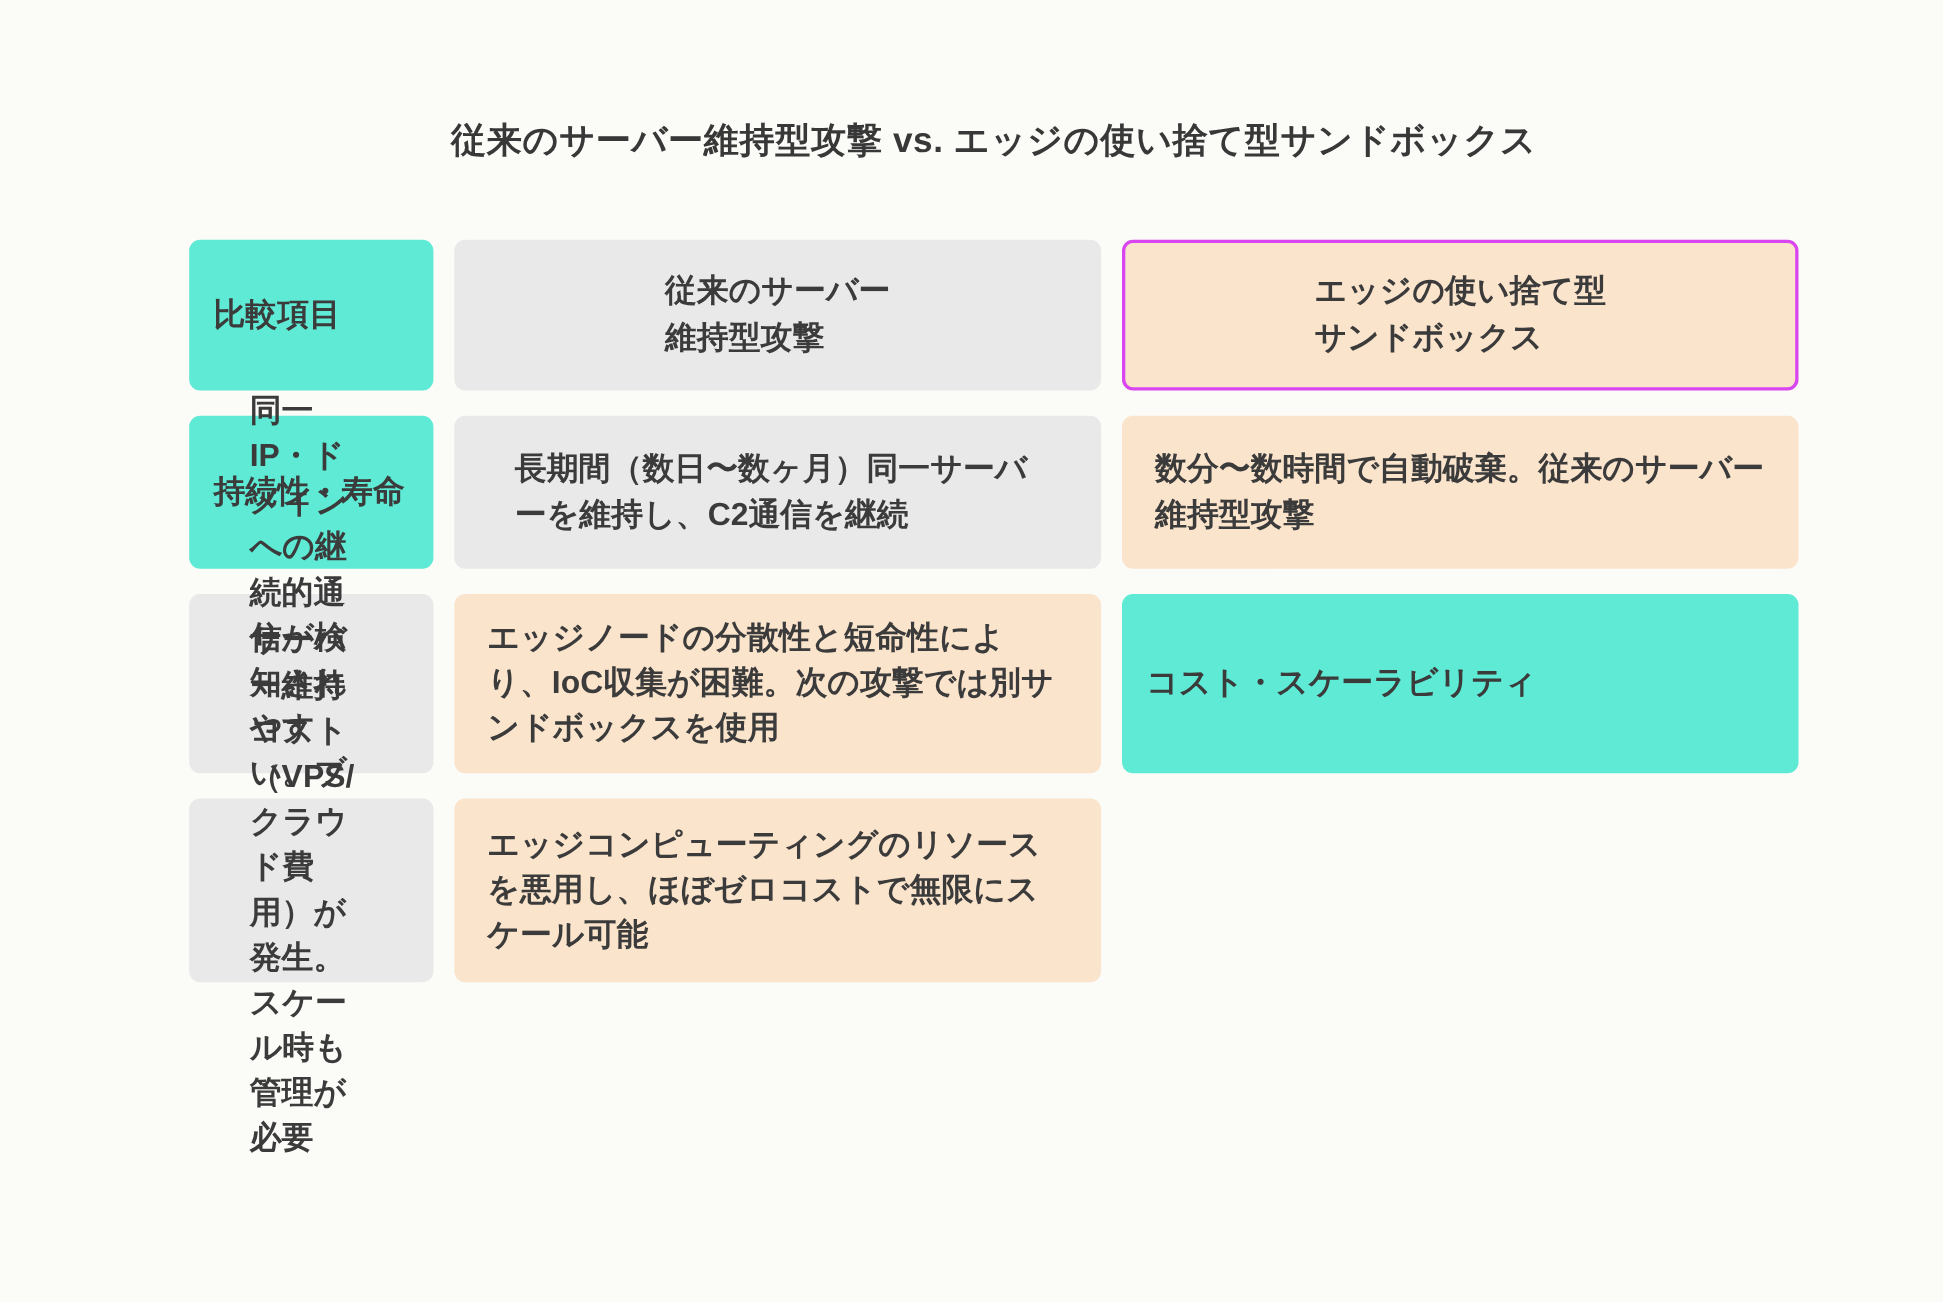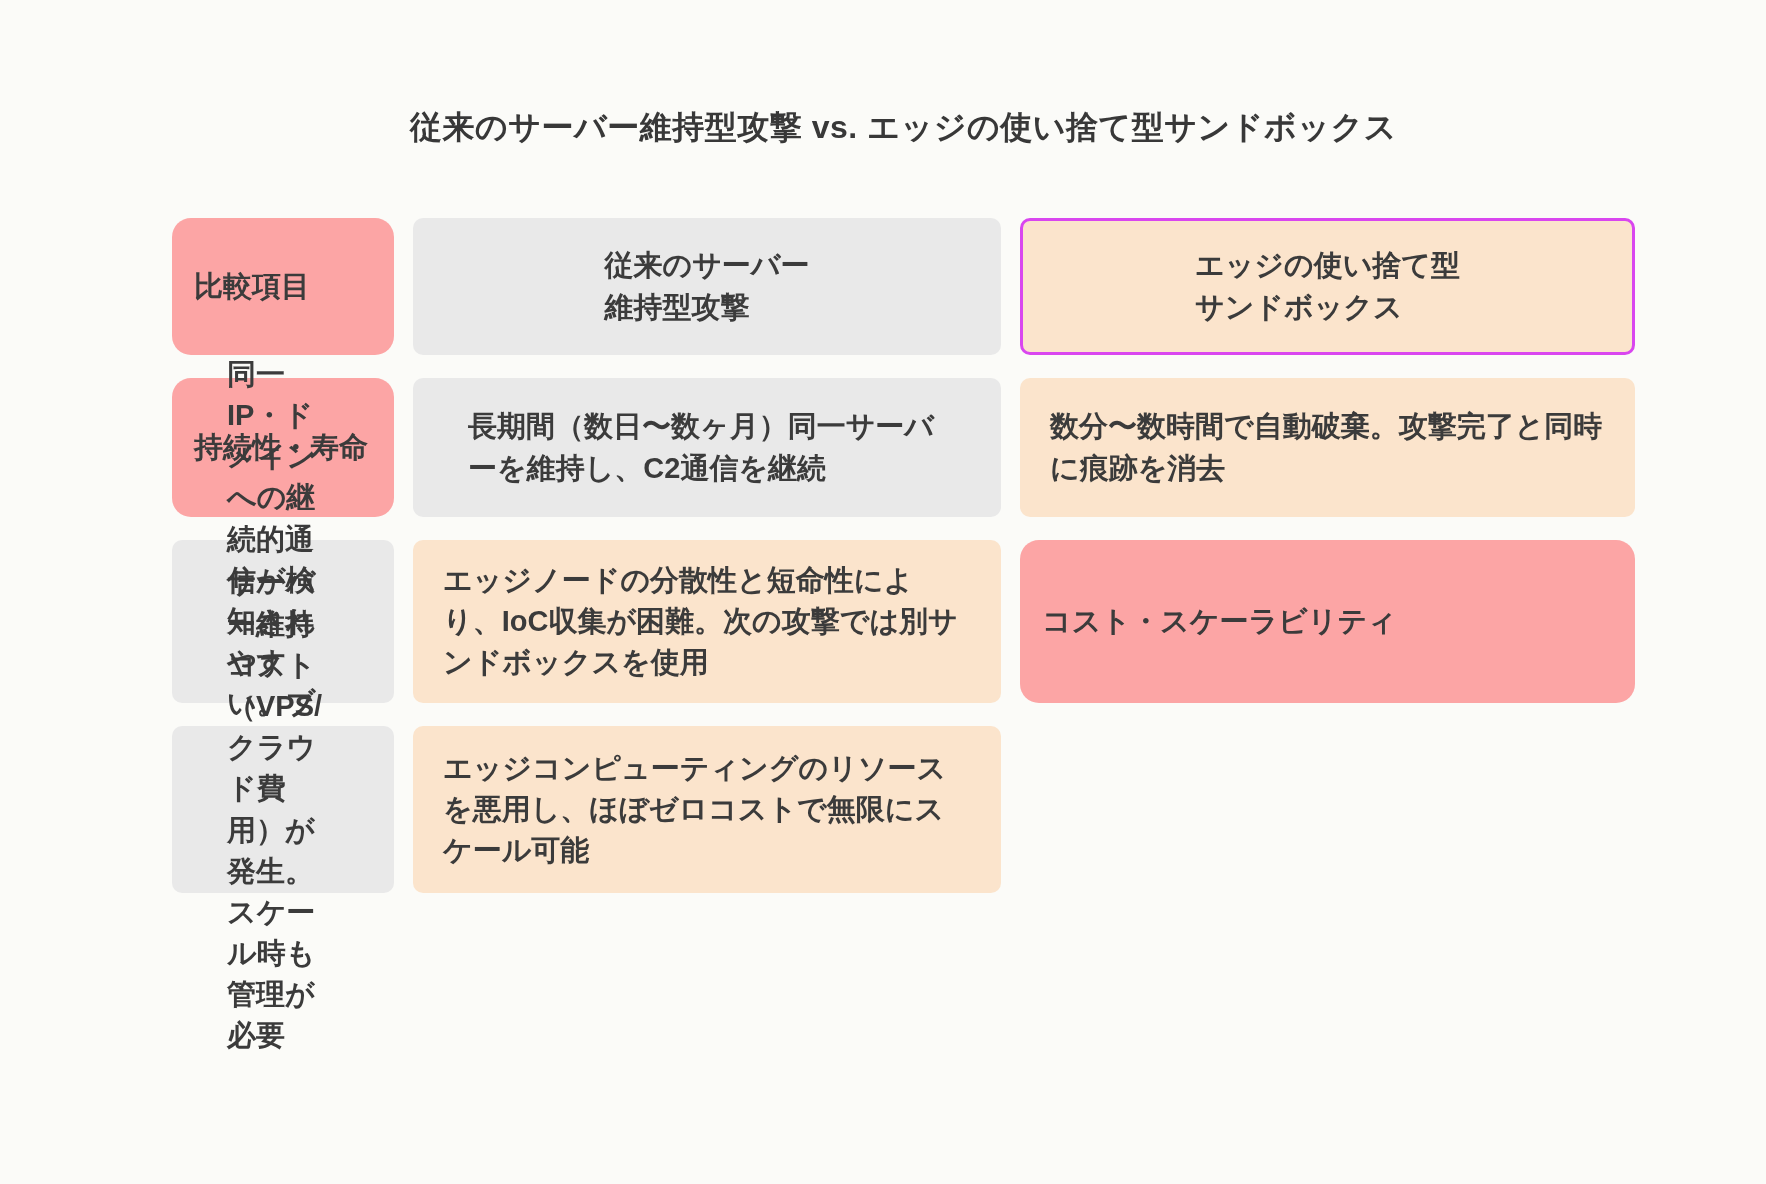--- a/index.html
+++ b/index.html
@@ -49,25 +49,24 @@
     align-items: center;
     justify-content: center;
     text-align: left;
     font-size: 29px;
     font-weight: 700;
     line-height: 1.42;
     color: #3B3B3B;
     white-space: pre-line;
   }
   .cell.label {
-    background: #fca5a5;
+    background: #5eead4;
     justify-content: flex-start;
     text-align: left;
     padding: 0 18px 0 22px;
-    border-radius: 19px;
   }
   .cell.traditional {
     background: #E9E9E9;
     padding: 0 55px;
   }
   .cell.edge {
     background: #FBE4CC;
     padding: 0 30px;
   }
   .cell.edge-outlined {
@@ -84,21 +83,21 @@
   <div class="table">
 
     <div class="cell label">比較項目</div>
     <div class="cell traditional">従来のサーバー
 維持型攻撃</div>
     <div class="cell edge edge-outlined">エッジの使い捨て型
 サンドボックス</div>
 
     <div class="cell label">持続性・寿命</div>
     <div class="cell traditional">長期間（数日〜数ヶ月）同一サーバーを維持し、C2通信を継続</div>
-    <div class="cell edge">数分〜数時間で自動破棄。攻撃完了と同時に痕跡を消去</div>
+    <div class="cell edge">数分〜数時間で自動破棄。従来のサーバー維持型攻撃</div>
 
     <div class="cell traditional">同一IP・ドメインへの継続的通信が検知されやすい。ブラックリスト登録で無力化</div>
     <div class="cell edge">エッジノードの分散性と短命性により、IoC収集が困難。次の攻撃では別サンドボックスを使用</div>
 
     <div class="cell label">コスト・スケーラビリティ</div>
     <div class="cell traditional">サーバー維持コスト（VPS/クラウド費用）が発生。スケール時も管理が必要</div>
     <div class="cell edge">エッジコンピューティングのリソースを悪用し、ほぼゼロコストで無限にスケール可能</div>
 
   </div>
 </div>

